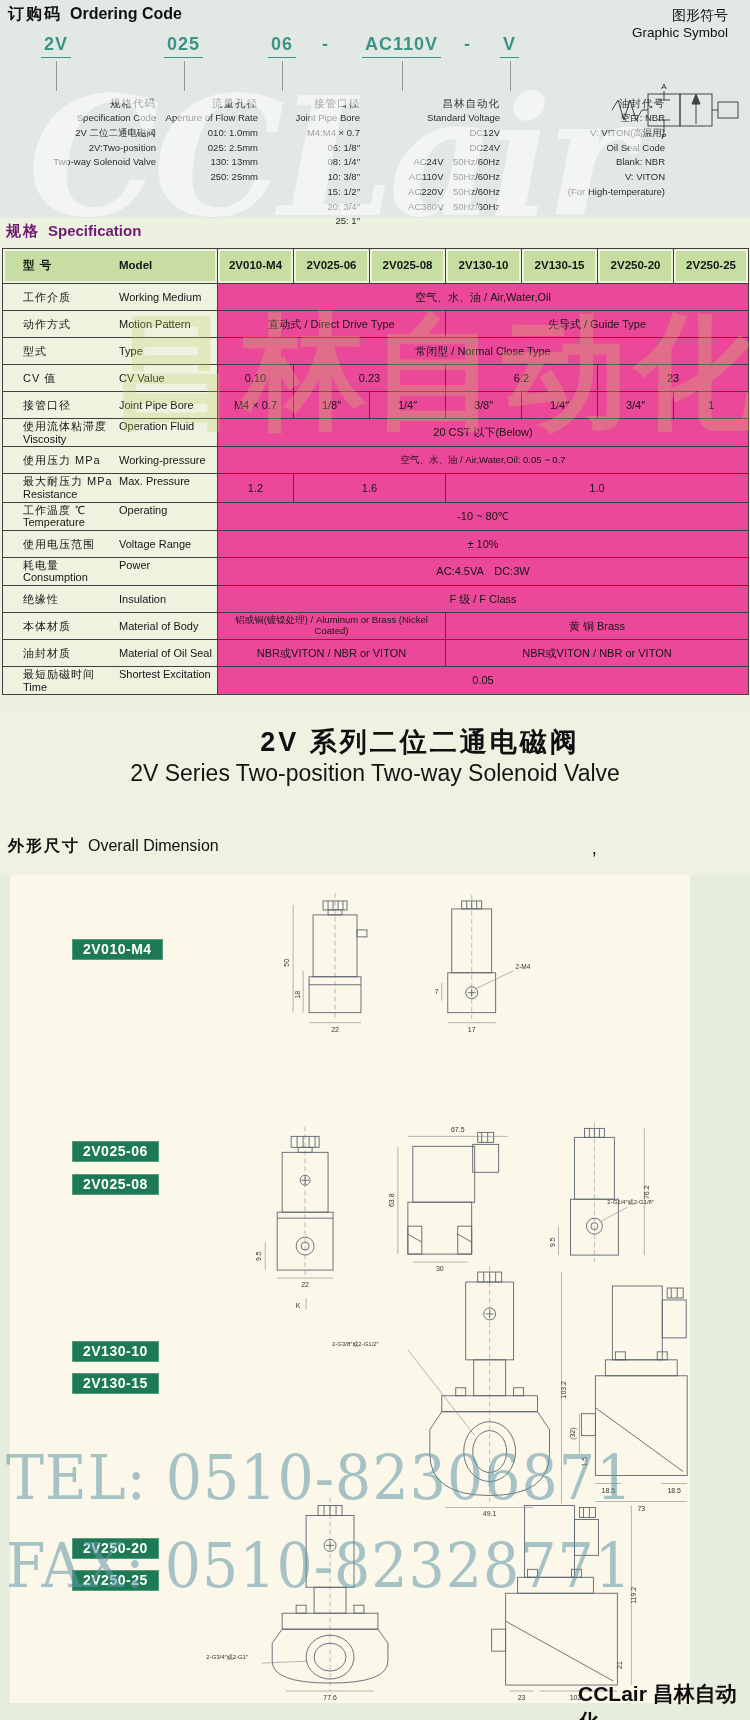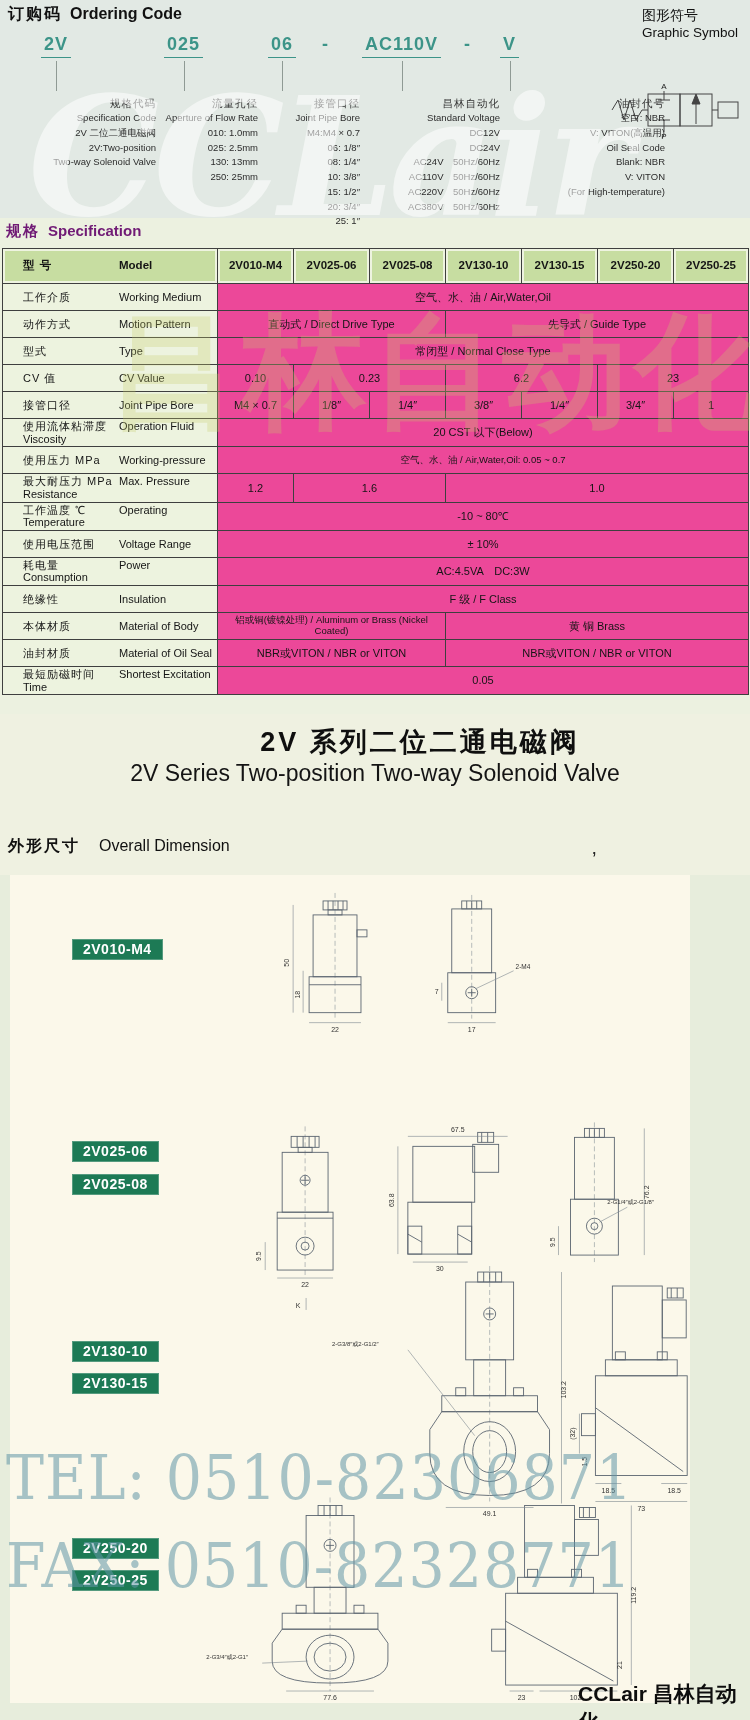--- a/index.html
+++ b/index.html
@@ -18,21 +18,21 @@
   .wm-blob{left:110px;top:290px;font-size:125px;font-weight:bold;color:rgba(196,206,104,0.28);letter-spacing:6px;}
   .wm-telfax{left:6px;font-family:"DejaVu Serif",serif;font-size:57px;color:rgba(96,150,166,0.55);
     letter-spacing:1px;z-index:9;transform:scaleY(1.08);}
   .wm-tel{top:1444px;}
   .wm-fax{top:1532px;}
   .brand-footer{position:absolute;left:578px;top:1680px;font-size:21px;font-weight:bold;color:#0d0d0d;z-index:10;}
 
   
   .ord-h{position:absolute;left:8px;top:4px;font-size:16px;font-weight:bold;color:#111;z-index:2;}
   .ord-h .zh{letter-spacing:2px;margin-right:8px;}
-  .gs-h{position:absolute;right:12px;top:6px;text-align:left;font-size:14px;line-height:1.3;color:#111;z-index:2;}
+  .gs-h{position:absolute;right:22px;top:6px;text-align:right;font-size:14px;line-height:1.3;color:#111;z-index:2;}
   .gs-h .en{font-size:13.5px;}
   .gsym{position:absolute;left:606px;top:80px;width:140px;height:60px;z-index:2;}
 
   .code-row{position:absolute;left:0;top:34px;width:750px;height:30px;z-index:2;}
   .cp{position:absolute;font-size:18px;font-weight:600;color:#3c9488;letter-spacing:1px;}
   .cp.val{border-bottom:1px solid #3c9488;padding:0 3px 2px 3px;}
   .cp.val::after{content:"";position:absolute;left:50%;top:27px;height:30px;border-left:1px solid #8f9a94;}
   .cp0{left:41px;} .cp1{left:164px;} .cp2{left:268px;} .cp3{left:322px;} .cp4{left:362px;} .cp5{left:464px;} .cp6{left:500px;}
 
   .ocols{position:absolute;left:0;top:95px;width:750px;z-index:2;}
@@ -50,21 +50,21 @@
   table.spec td.lbl{background:#edf3df;text-align:left;padding-left:20px;}
   table.spec td.lbl .zh{display:inline-block;min-width:96px;letter-spacing:1px;}
   table.spec td.head{background:#c7dda1;font-weight:bold;height:32px;font-size:11.5px;box-shadow:inset 0 0 0 2px #eef3e0;}
   table.spec td.tiny{font-size:9.5px;}
 
   
   .t-zh{position:absolute;left:0;top:724px;width:750px;text-align:center;font-size:27px;font-weight:bold;letter-spacing:3px;color:#0f0f0f;z-index:2;margin-left:45px;}
   .t-en{position:absolute;left:0;top:760px;width:750px;text-align:center;font-size:23px;color:#141414;z-index:2;}
   .t-mark{position:absolute;left:592px;top:848px;font-size:20px;color:#222;z-index:2;}
   .dim-h{position:absolute;left:8px;top:836px;font-size:16px;color:#111;z-index:5;}
-  .dim-h .zh{font-weight:bold;letter-spacing:2px;margin-right:19px;}
+  .dim-h .zh{font-weight:bold;letter-spacing:2px;margin-right:8px;}
 
   
   .badge{position:absolute;left:62px;background:#1d7a55;color:#fff;font-size:14px;font-weight:bold;
     padding:2px 11px 3px 11px;letter-spacing:.5px;z-index:7;box-shadow:inset 0 0 0 1px rgba(255,255,255,.25);}
   .badge0{top:64px;} .badge1{top:266px;} .badge2{top:299px;} .badge3{top:466px;} .badge4{top:498px;}
   .badge5{top:663px;} .badge6{top:695px;}
 
   .dwg{position:absolute;left:0;top:0;width:680px;height:828px;z-index:5;}
   .dwg text{font-family:"Liberation Sans",sans-serif;}
 </style>

